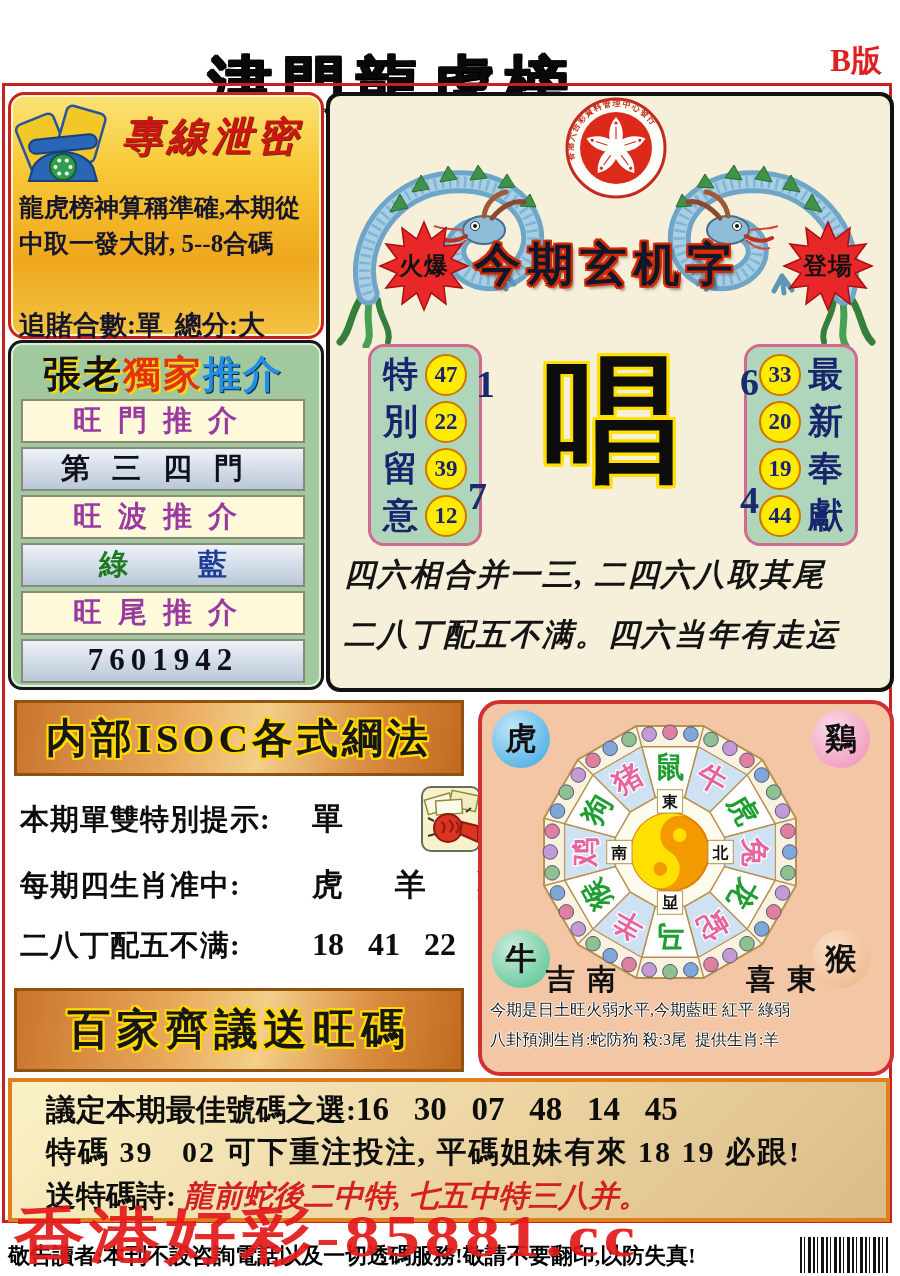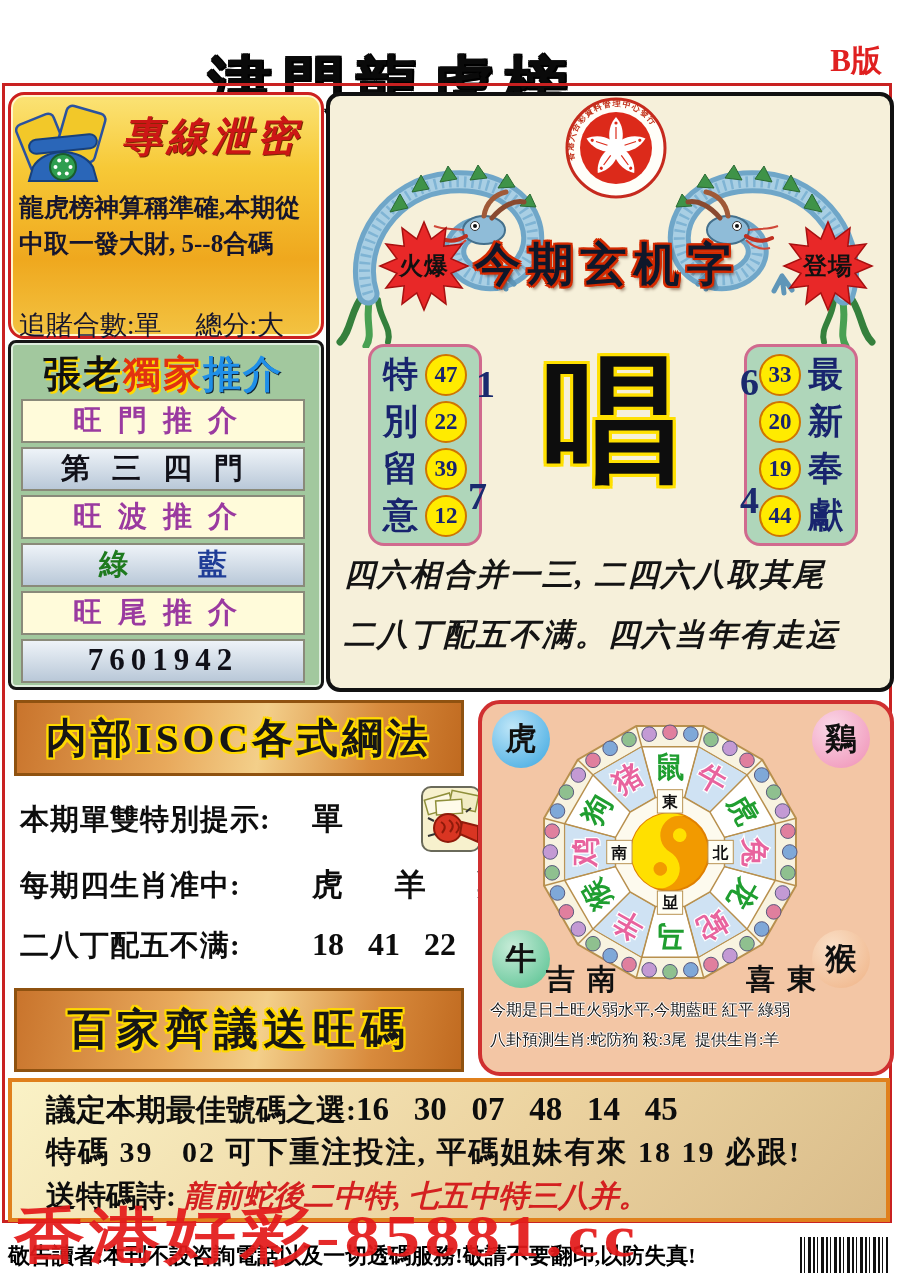--- a/index.html
+++ b/index.html
@@ -16,21 +16,21 @@
   .hotline{left:8px;top:92px;width:310px;height:241px;border:3px solid #cc2020;border-radius:16px;
            background:linear-gradient(180deg,#fbe376 0%,#f7c937 30%,#efa81e 68%,#f3c342 100%);
            box-shadow:inset 0 0 0 2px #fff7cc;}
   .hotline-title{left:100px;top:14px;width:202px;text-align:center;font-size:40px;font-weight:900;
            color:#cc1616;letter-spacing:5px;font-style:italic;text-shadow:1px 1px 0 #7a2a00;}
   .hline{left:8px;width:292px;font-size:25px;font-weight:900;color:#15152e;white-space:nowrap;}
   .code-pill{display:inline-flex;align-items:center;justify-content:center;width:122px;height:38px;
            border:3px solid #7a3910;border-radius:50%;background:radial-gradient(#f6bb42,#ee9b1f);
            font-size:30px;font-weight:900;color:#101010;letter-spacing:4px;}
   
-  .zhang{left:8px;top:340px;width:310px;height:344px;border:3px solid #161616;border-radius:8px;
+  .zhang{left:8px;top:340px;width:310px;height:344px;border:3px solid #161616;border-radius:14px;
          background:#a2c89e;box-shadow:inset 0 0 0 2px #dfeede;}
   .zhang-title{left:0;top:6px;width:304px;text-align:center;font-size:38px;font-weight:900;letter-spacing:2px;}
   .zt-b{color:#101010;text-shadow:2px 2px 0 #ffd900;}
   .zt-r{color:#e23210;text-shadow:2px 2px 0 #ffd900;}
   .zt-u{color:#1f8fe8;text-shadow:1px 1px 0 #123;}
   .zrow{left:10px;width:280px;height:40px;line-height:38px;text-align:center;font-weight:900;}
   .r-cream{background:#fffbda;border:2px solid #8a8a7a;color:#9a3aa0;font-size:29px;letter-spacing:16px;}
   .r-steel{background:linear-gradient(180deg,#eef3f8,#b9c8d8);border:2px solid #8a8a7a;
            color:#101018;font-size:29px;letter-spacing:22px;}
   .zgreen{color:#1e7a1e;} .zblue{color:#1e3c96;}
@@ -136,21 +136,21 @@
       <circle cx="55.5" cy="64" r="2" fill="#fff"></circle>
         <circle cx="51.8" cy="70.5" r="2" fill="#fff"></circle>
       <circle cx="44.2" cy="70.5" r="2" fill="#fff"></circle>
         <circle cx="40.5" cy="64" r="2" fill="#fff"></circle>
       <circle cx="44.2" cy="57.5" r="2" fill="#fff"></circle>
         <circle cx="51.8" cy="57.5" r="2" fill="#fff"></circle>
     </svg>
     <div class="abs hotline-title">專線泄密</div>
     <div class="abs hline" style="top:96px">龍虎榜神算稱準確,本期從</div>
     <div class="abs hline" style="top:132px">中取一發大財, 5--8合碼</div>
-    <div class="abs" style="left:8px;top:212px;display:flex;gap:34px;font-size:27px;font-weight:400;color:#15152e">
+    <div class="abs" style="left:8px;top:212px;display:flex;gap:12px;font-size:27px;font-weight:700;color:#15152e">
       <span>追賭合數:單</span>
       <span>總分:大</span>
     </div>
   </div>
 
   <div class="abs zhang">
     <div class="abs zhang-title">
       <span class="zt-b">張老</span><span class="zt-r">獨家</span><span class="zt-u">推介</span>
     </div>
     <div class="abs zrow r-cream" style="top:56px">旺門推介</div>

